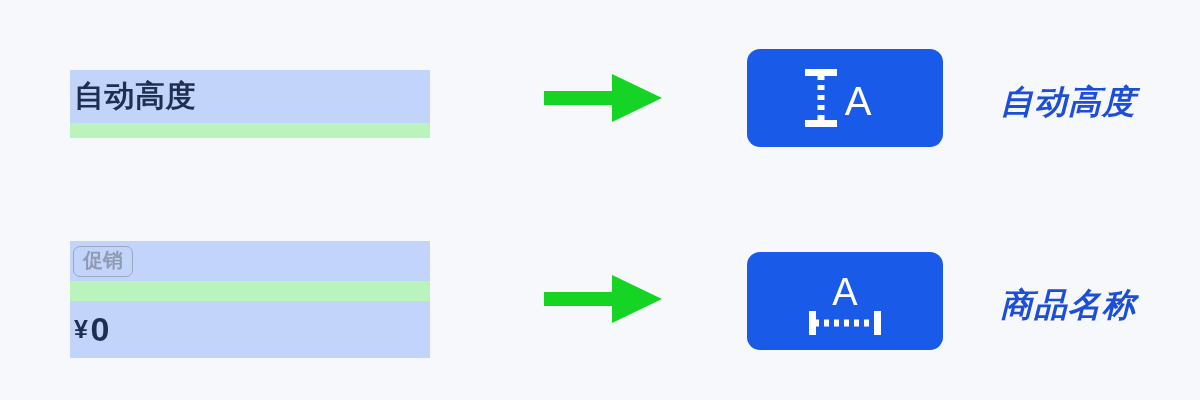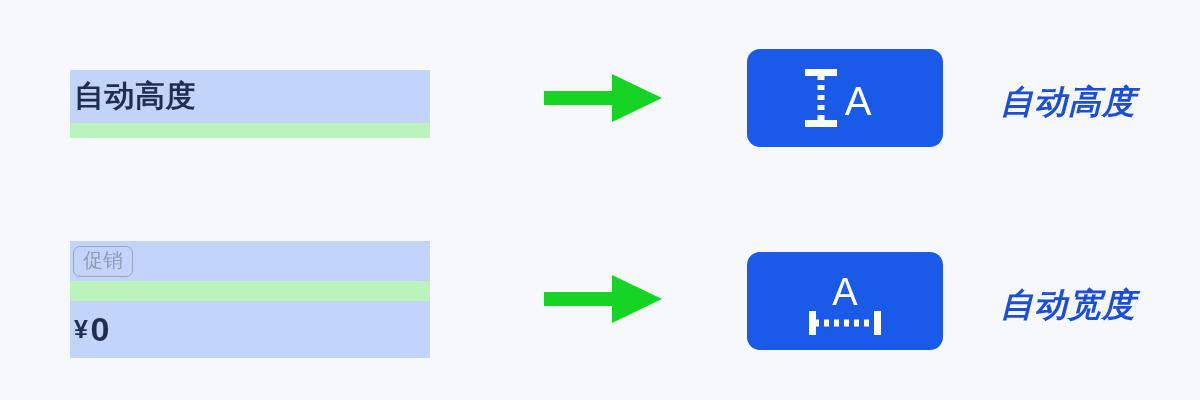--- a/index.html
+++ b/index.html
@@ -53,21 +53,21 @@
   
   #bar-tag-row     { height: 40px; display: flex; align-items: center; padding-left: 3px; }
   #bar-price-green { height: 20px; }
   #bar-price-text  { height: 57px; font-size: 30px; }
 
   .tag {
     border: 1.5px solid #9aa7c2;
     border-radius: 7px;
     color: #8f9bb3;
     font-size: 20px;
-    font-weight: 400;
+    font-weight: 700;
     padding: 2px 9px 4px 9px;
     line-height: 1.15;
     background: transparent;
     white-space: nowrap;
   }
 
   .yen-symbol { font-size: 25px; margin-right: 2px; font-weight: 700; }
   .yen-amount { font-size: 34px; font-weight: 700; }
 
   
@@ -169,15 +169,15 @@
       <text x="50" y="40" fill="#ffffff" font-family="Liberation Sans, sans-serif" font-size="38" text-anchor="middle">A</text>
 
       <rect x="14" y="46" width="7" height="24" fill="#ffffff"></rect>
 
       <rect x="79" y="46" width="7" height="24" fill="#ffffff"></rect>
 
       <line x1="19" y1="58" x2="82" y2="58" stroke="#ffffff" stroke-width="7" stroke-dasharray="5 5"></line>
     </svg>
   </button>
 
-  <div class="caption" id="caption-auto-width">自动宽度</div>
+  <div class="caption" id="caption-auto-width">商品名称</div>
 
 </div>
 
 </body></html>

